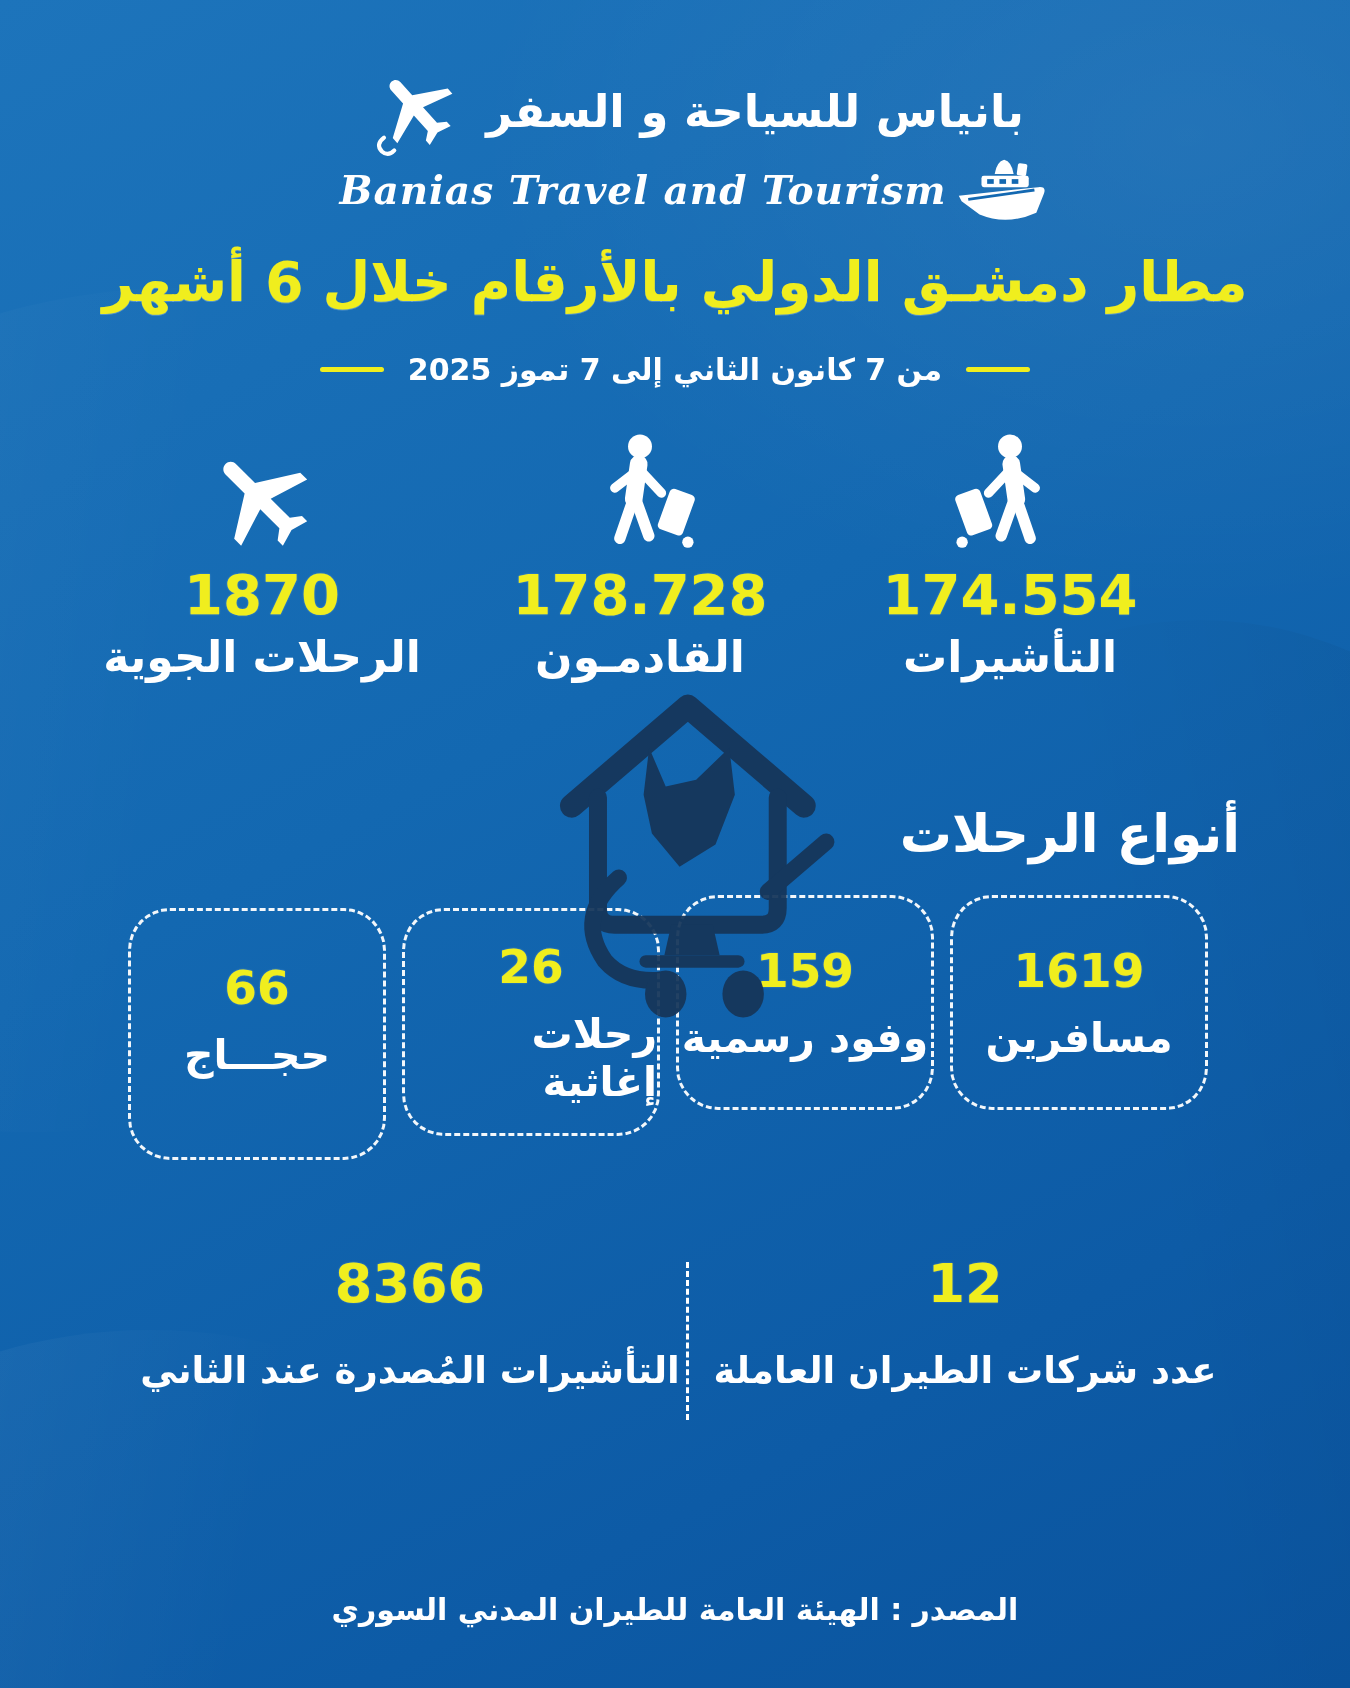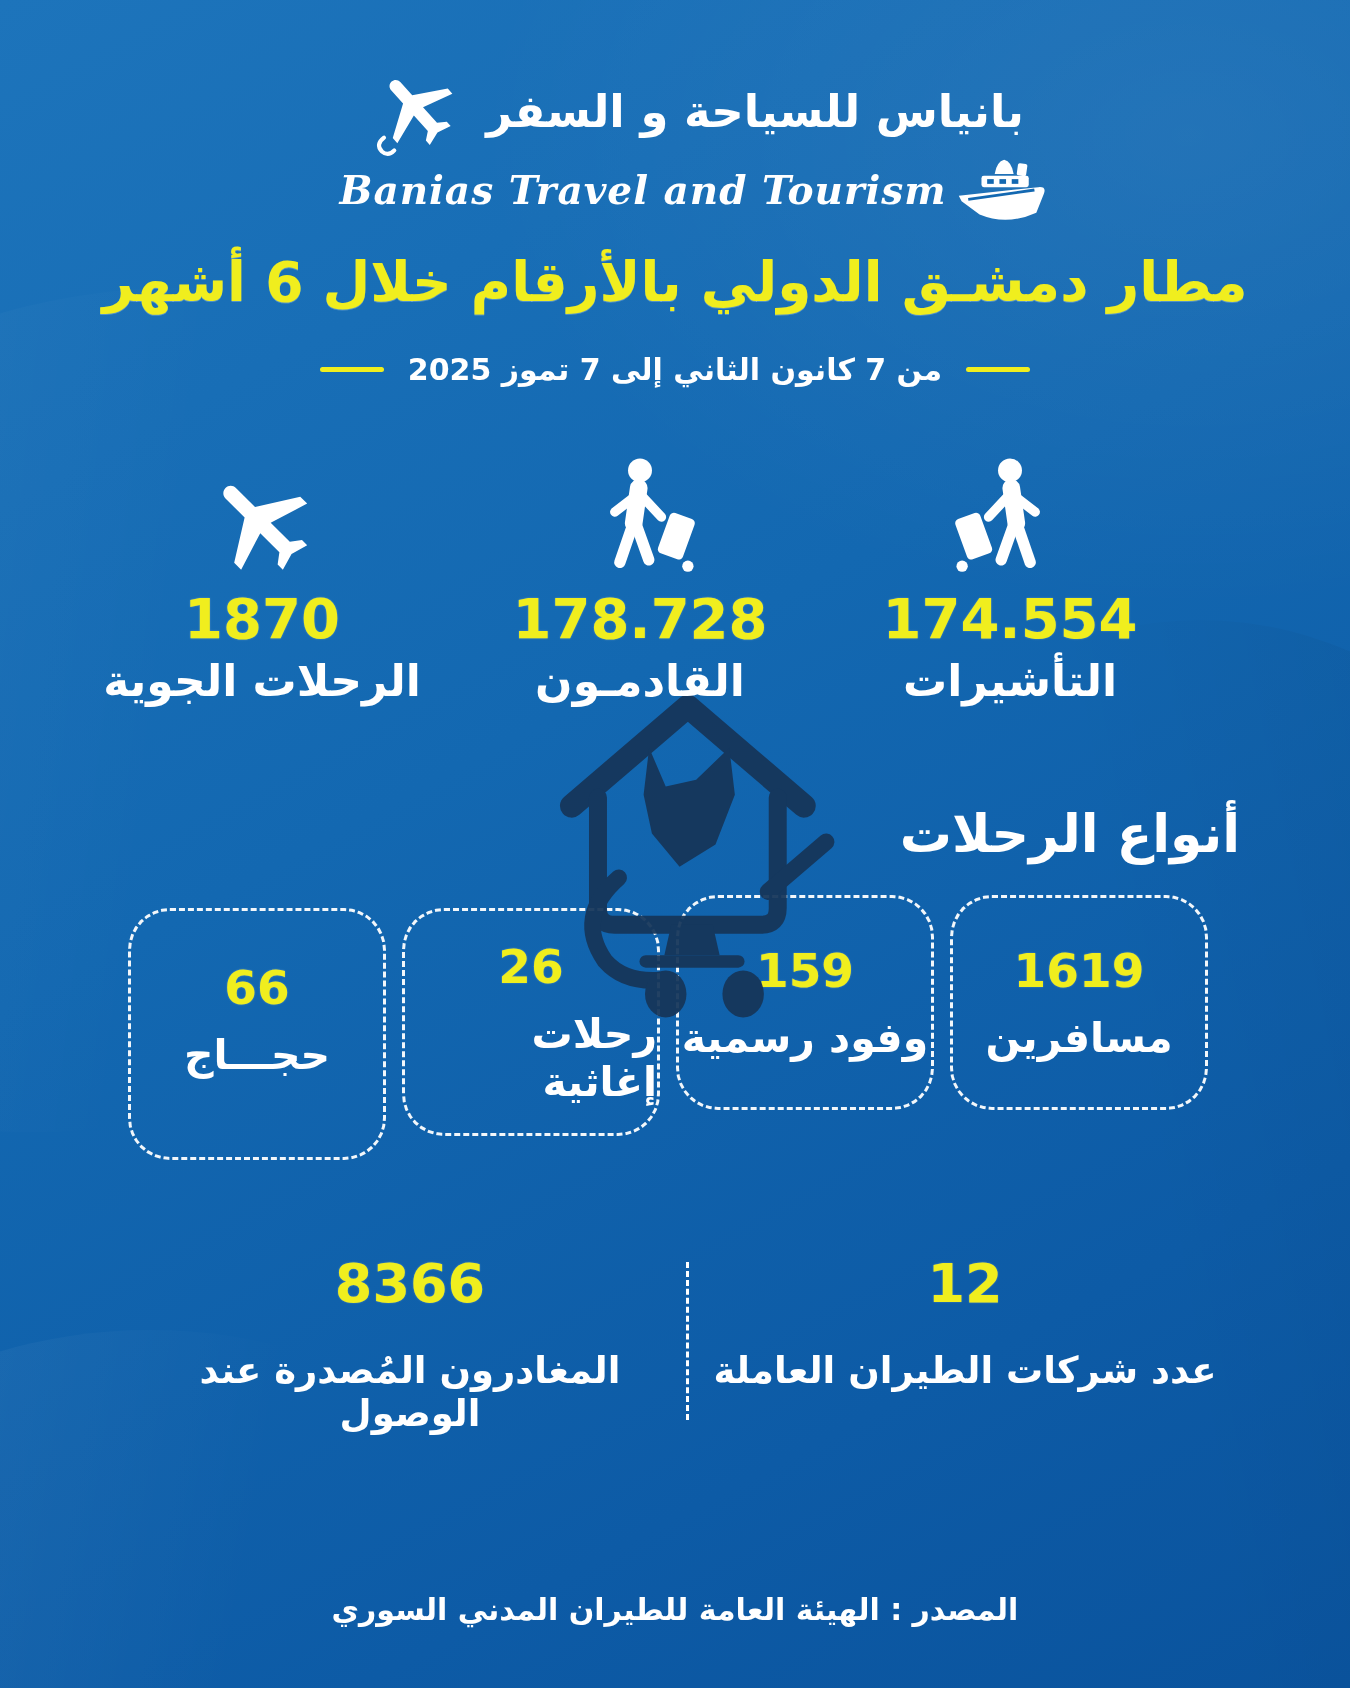--- a/index.html
+++ b/index.html
@@ -30,21 +30,21 @@
   
   .main-title{position:absolute;top:250px;left:0;width:100%;text-align:center;
     color:#f0ee1e;font-size:55px;font-weight:bold;z-index:5;
     text-shadow:0 1px 0 rgba(255,255,255,0.25);}
   .period-row{position:absolute;top:352px;left:0;width:100%;display:flex;
     align-items:center;justify-content:center;gap:24px;z-index:5;}
   .period-dash{width:64px;height:5px;background:#f0ee1e;border-radius:3px;}
   .period-text{color:#fff;font-size:30px;font-weight:bold;}
 
   
-  .stat{position:absolute;top:448px;width:340px;text-align:center;z-index:4;}
+  .stat{position:absolute;top:424px;width:340px;text-align:center;z-index:4;}
   .stat-flights{left:92px;}
   .stat-arrivals{left:470px;}
   .stat-departures{left:840px;}
   .stat-icon{height:132px;display:flex;align-items:flex-end;justify-content:center;}
   .stat-value{color:#f0ee1e;font-size:56px;font-weight:bold;margin-top:6px;
     text-shadow:0 0 2px rgba(255,255,255,0.3);}
   .stat-label{color:#fff;font-size:44px;font-weight:bold;margin-top:4px;}
 
   
   .watermark{position:absolute;left:533px;top:670px;width:318px;z-index:3;opacity:0.94;}
@@ -220,18 +220,18 @@
 
   <div class="b-stat b-stat-right">
     <div class="b-value ltr">12</div>
     <div class="b-label" dir="rtl">عدد شركات الطيران العاملة</div>
   </div>
 
   <div class="b-divider"></div>
 
   <div class="b-stat b-stat-left">
     <div class="b-value ltr">8366</div>
-    <div class="b-label" dir="rtl">المغادرون المُصدرة عند الوصول</div>
+    <div class="b-label" dir="rtl">التأشيرات المُصدرة عند الثاني</div>
   </div>
 
   <div class="source-line" dir="rtl">المصدر : الهيئة العامة للطيران المدني السوري</div>
 
 </div>
 
 </body></html>

